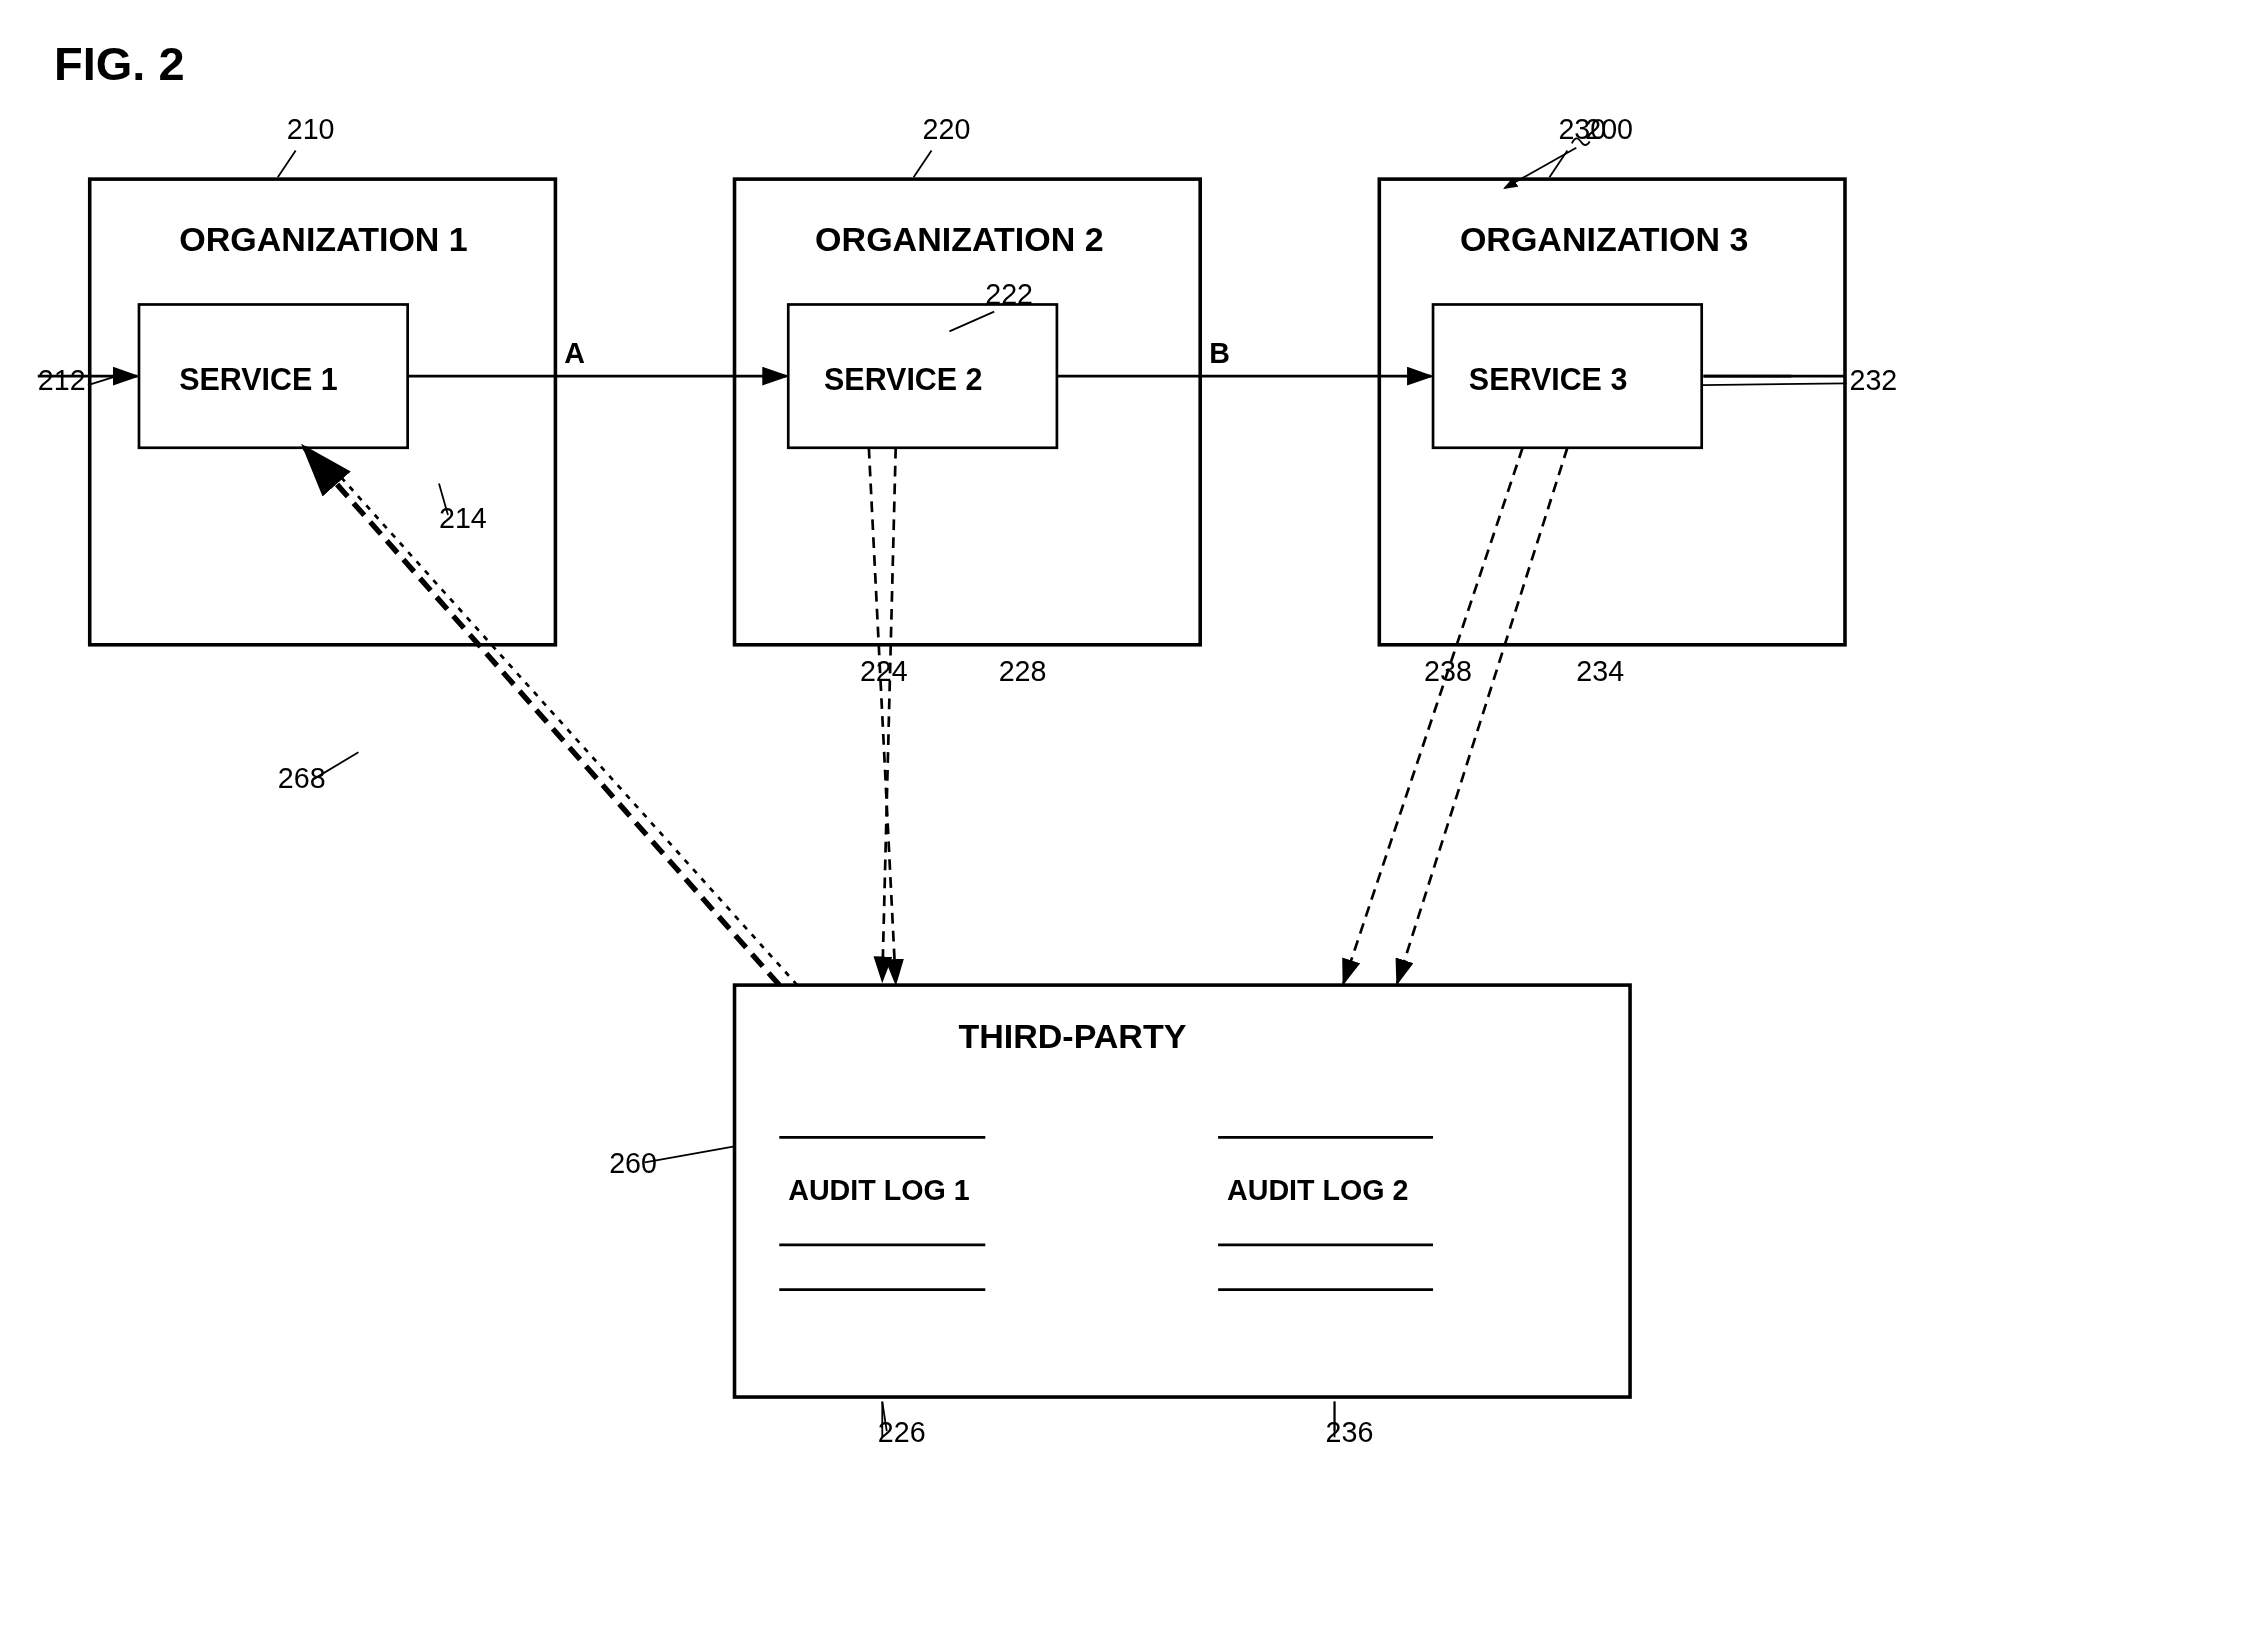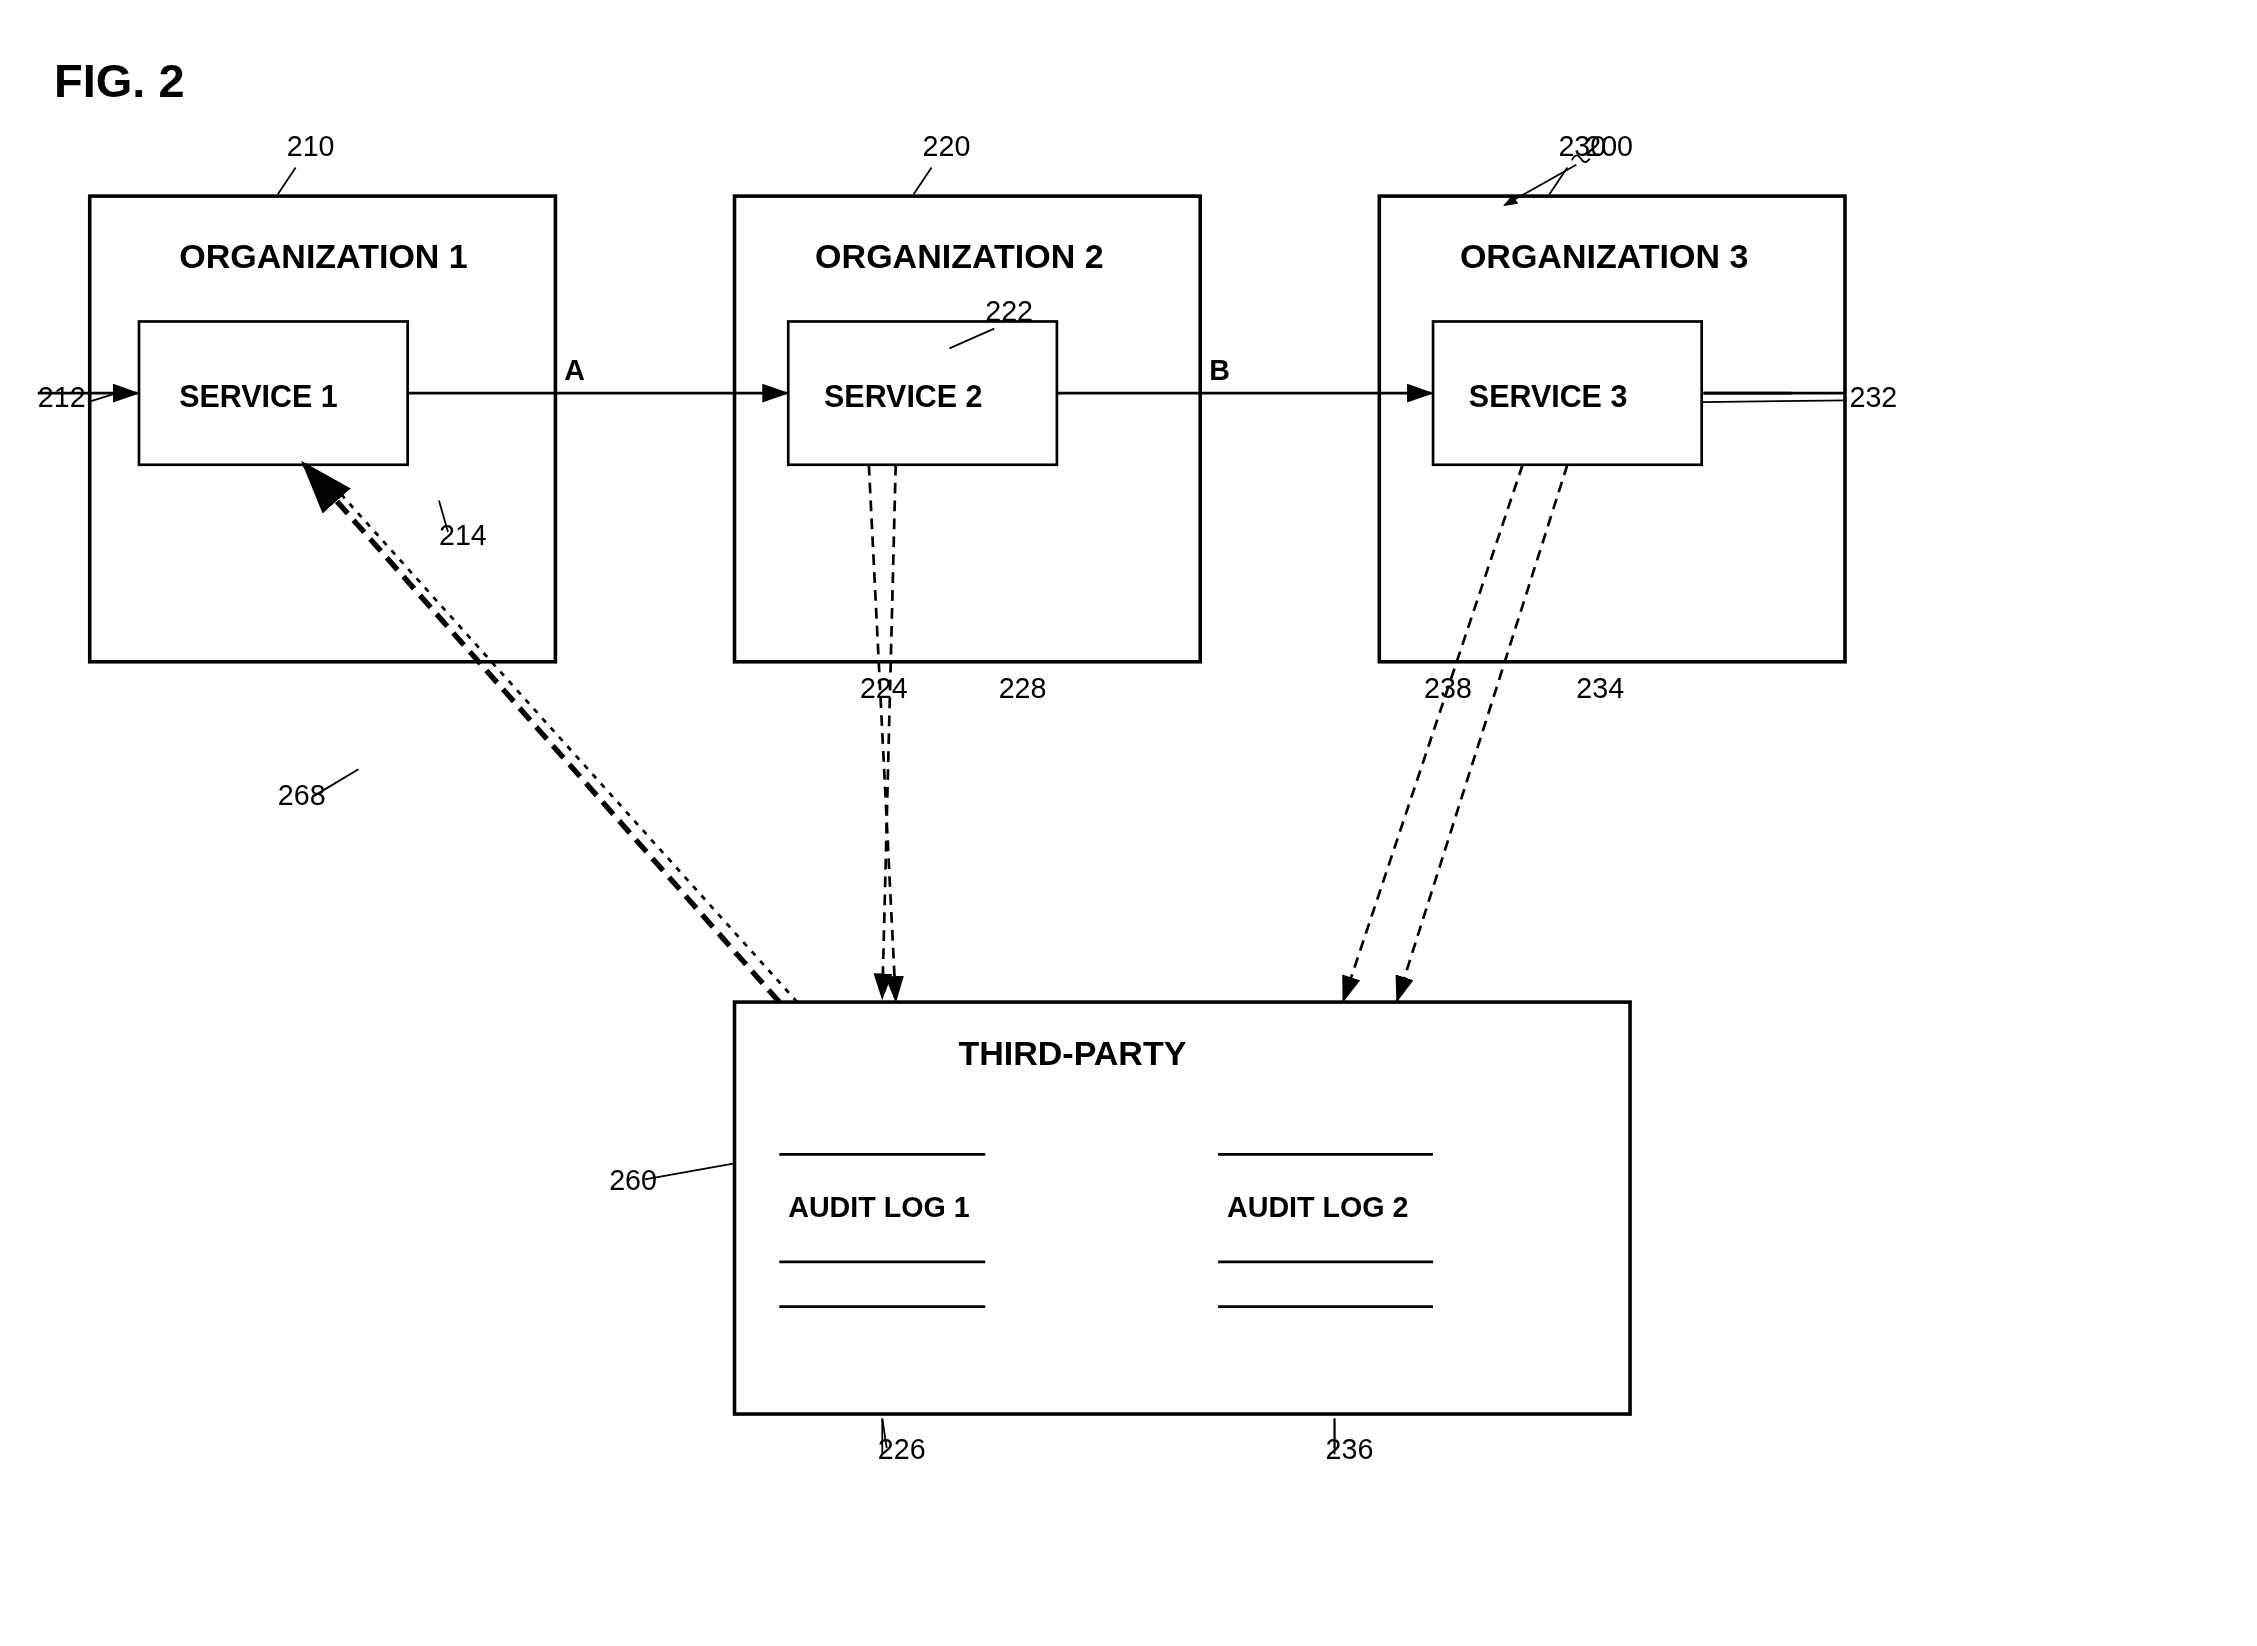--- a/index.html
+++ b/index.html
@@ -6,21 +6,21 @@
     body {
       background: #ffffff;
       font-family: Arial, sans-serif;
       width: 2258px;
       height: 1646px;
       position: relative;
       overflow: hidden;
     }
     .diagram-container {
       position: absolute;
-      top: 17px; left: 0;
+      top: 0; left: 0;
       width: 2258px;
       height: 1152px;
       padding-left: 24px;
     }
     svg {
       position: absolute;
       top: 0; left: 0;
       width: 2258px;
       height: 1646px;
     }

